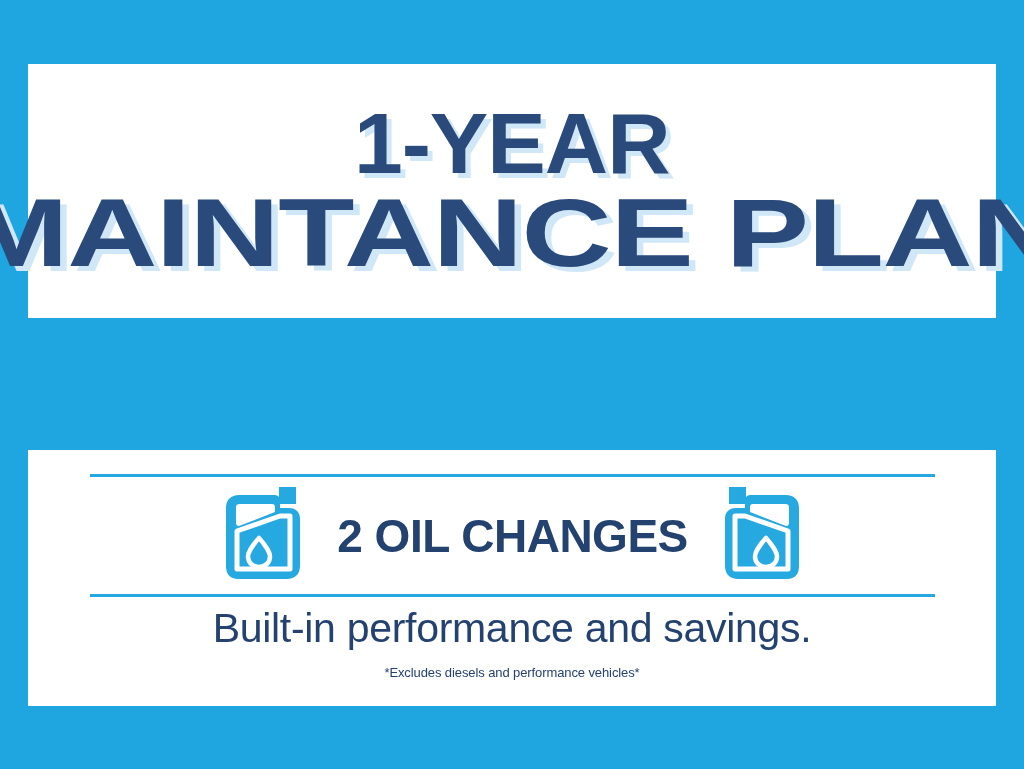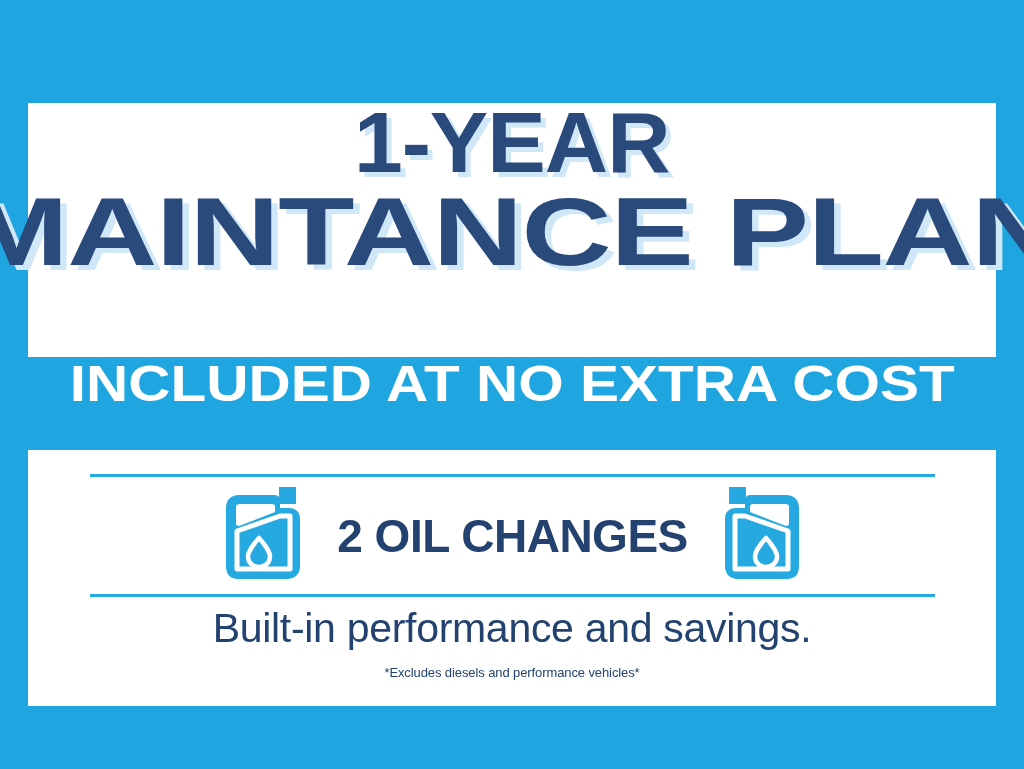--- a/index.html
+++ b/index.html
@@ -26,21 +26,21 @@
   .headline-card {
     position: absolute;
     left: 28px;
     top: 64px;
     width: 968px;
     height: 254px;
     background: #ffffff;
     display: flex;
     flex-direction: column;
     align-items: center;
-    margin-top: 39px;
+    justify-content: center;
   }
 
   .headline-line {
     color: #2A4A7B;
     font-family: "Liberation Sans", sans-serif;
     font-weight: bold;
     text-transform: uppercase;
     line-height: 0.92;
     letter-spacing: -1px;
     text-shadow: 5px 5px 0 #CFE7F7;
@@ -155,23 +155,20 @@
 </head>
 <body>
 
 <div class="poster">
 
   <div class="headline-card">
     <div class="headline-line one">1-YEAR</div>
     <div class="headline-line two">MAINTANCE PLAN</div>
   </div>
 
-  <div class="subtitle-band">
-    <div class="subtitle-text">INCLUDED AT NO EXTRA COST</div>
-  </div>
 
   <div class="details-card">
 
     <div class="divider top"></div>
 
     <div class="offer-row">
 
       <span class="can-icon left">
         <svg width="86" height="96" viewBox="0 0 86 96" xmlns="http://www.w3.org/2000/svg">
 

